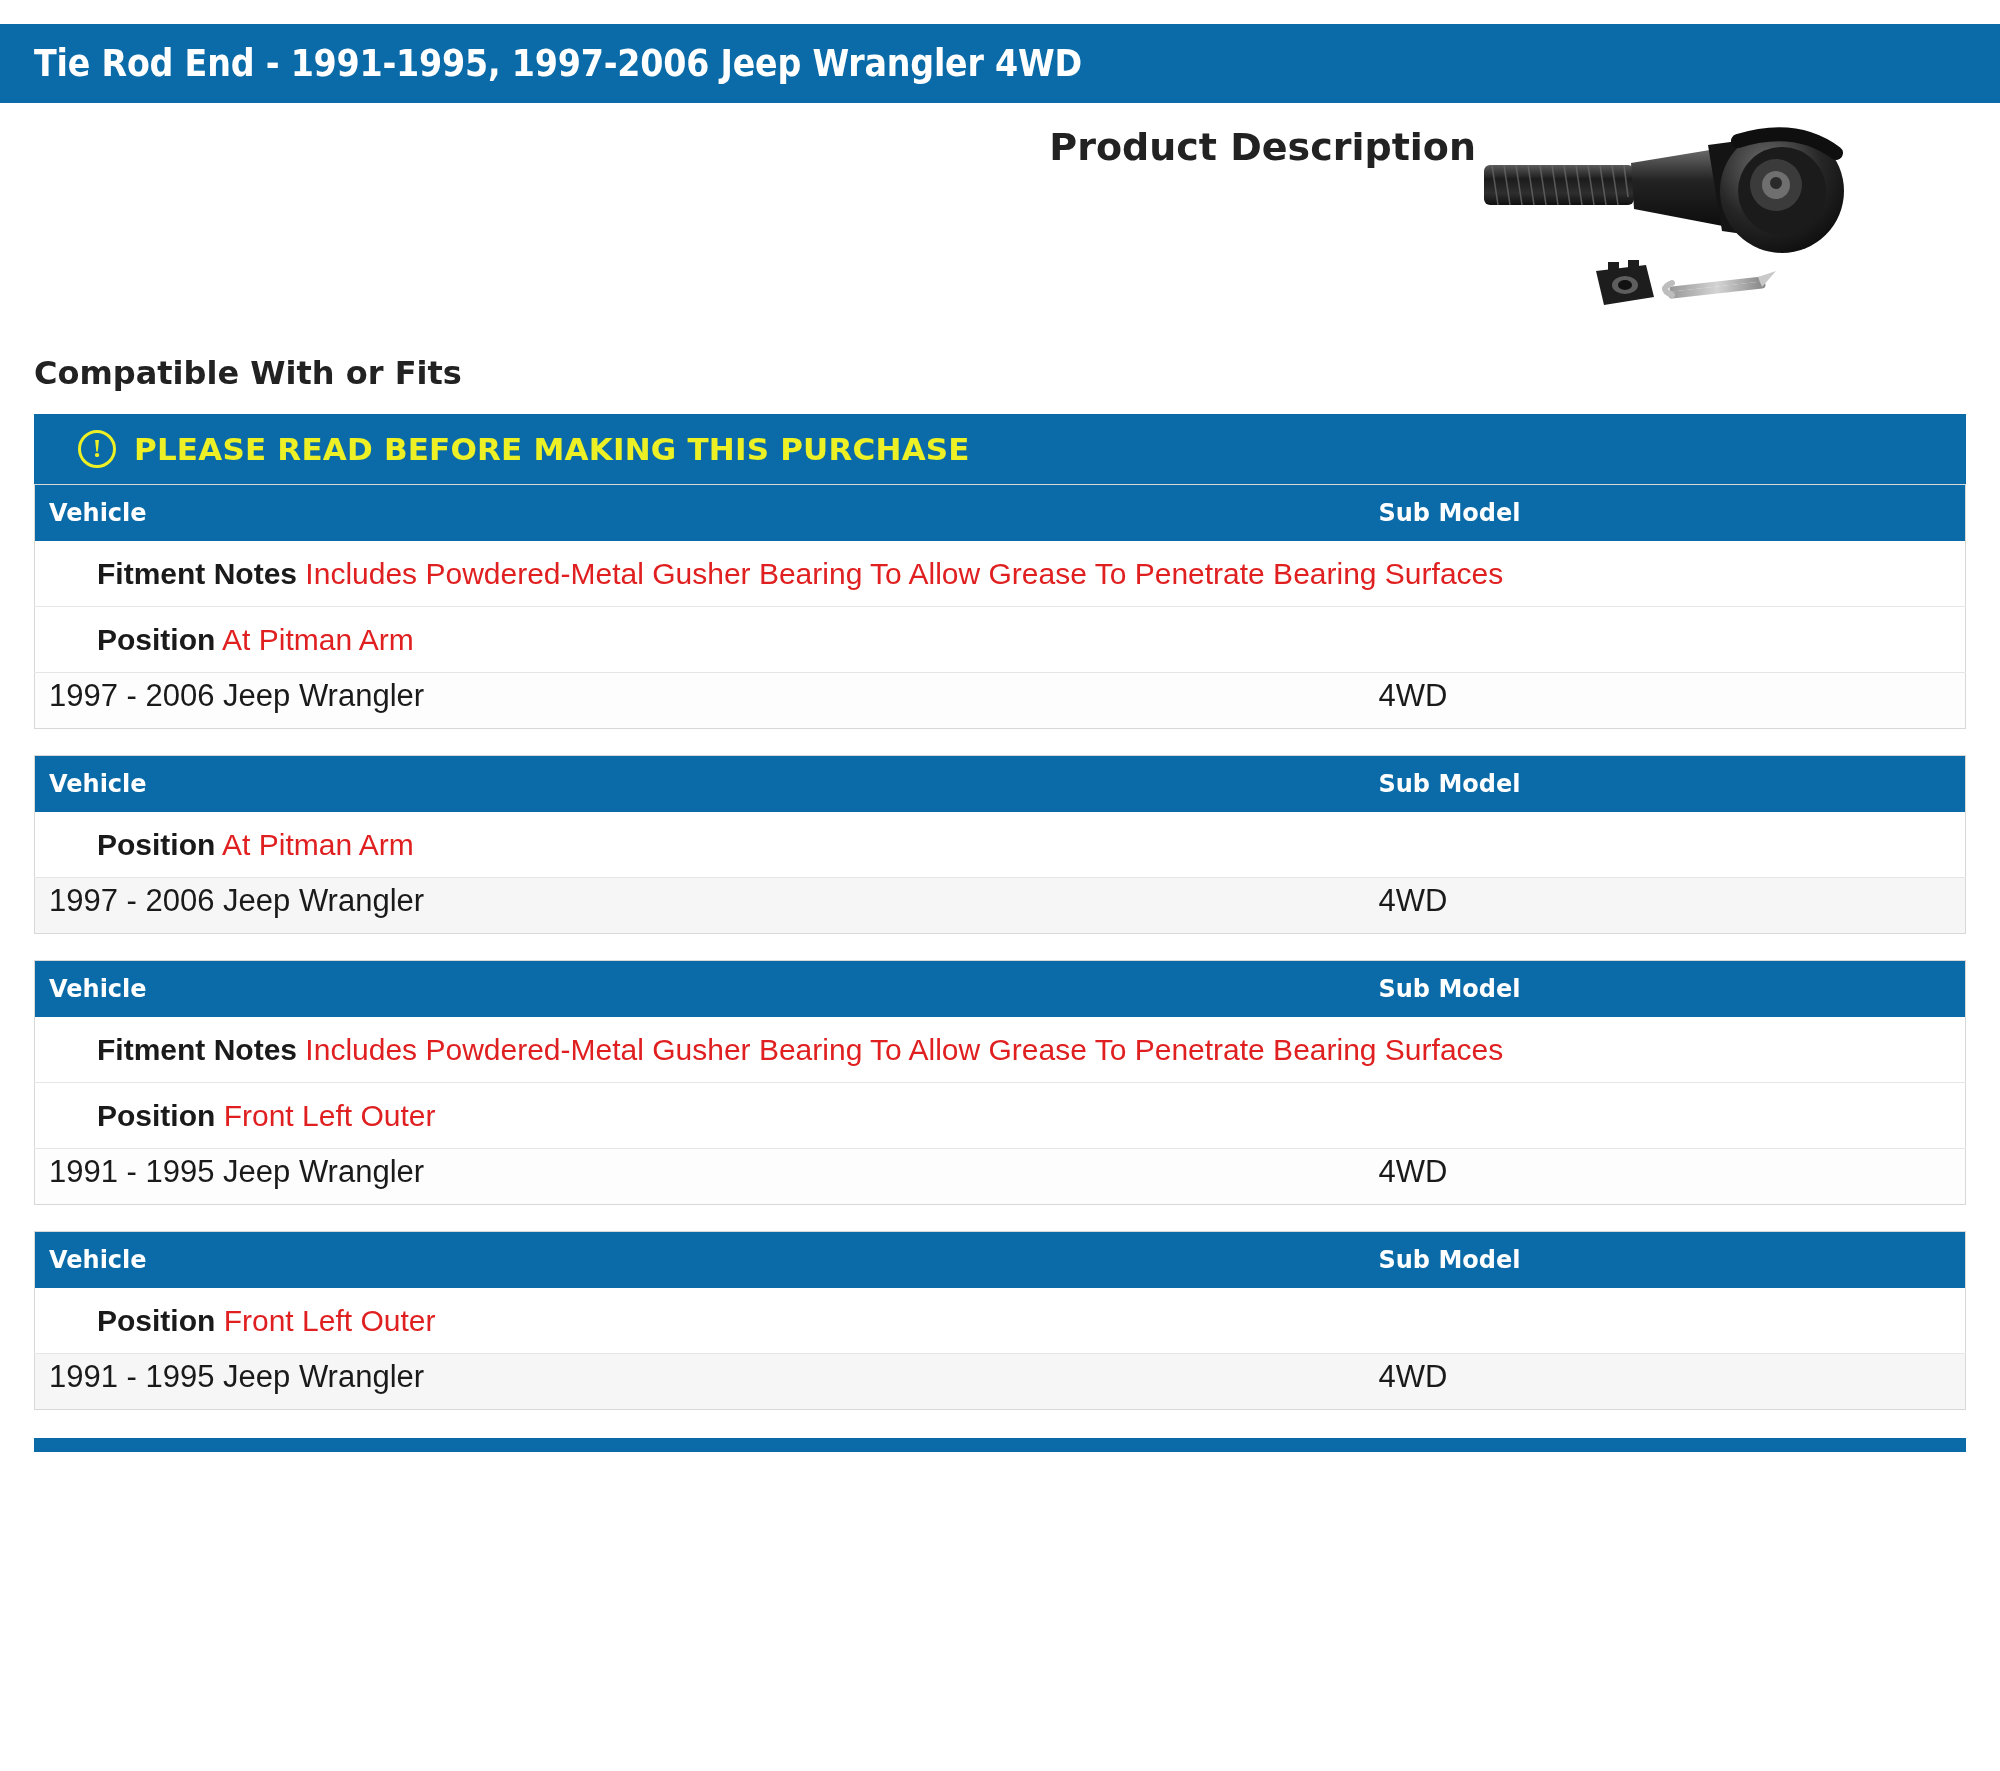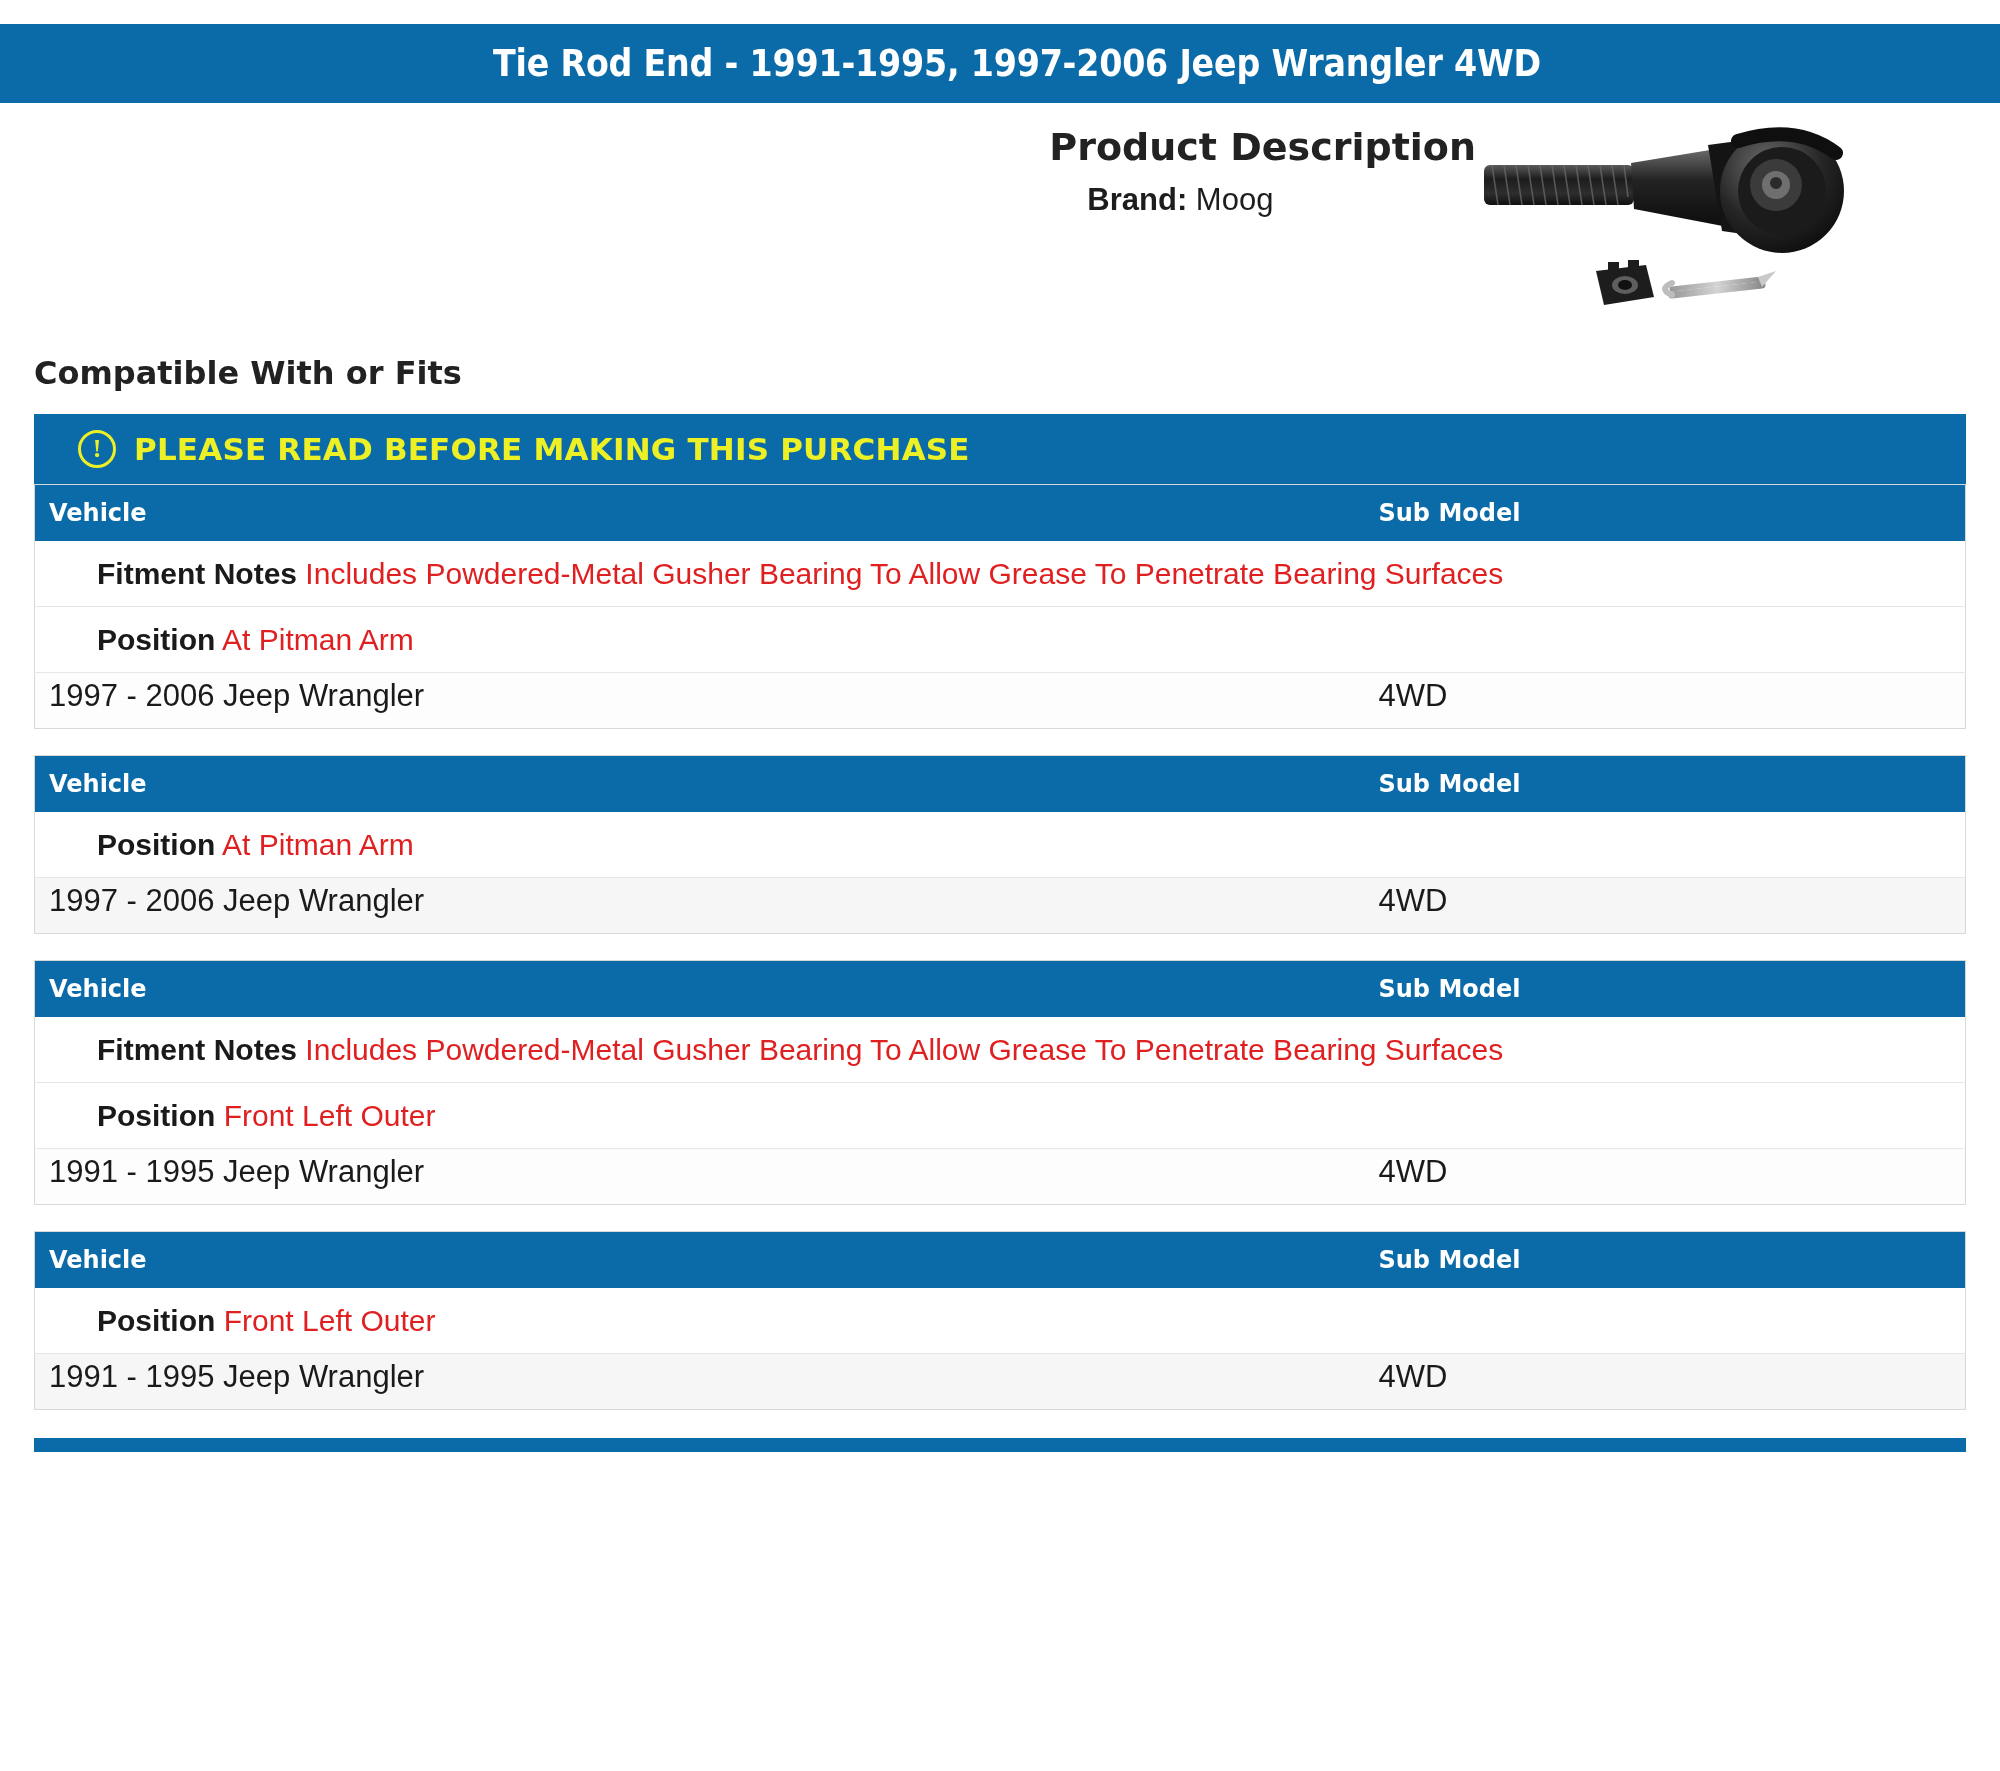--- a/index.html
+++ b/index.html
@@ -24,21 +24,20 @@
   .title-bar {
     background: #0a6ba8;
     color: #ffffff;
     font-size: 37px;
     font-weight: bold;
     letter-spacing: -0.2px;
     padding: 18px 0 18px 34px;
     margin: 24px 0 0 0;
     font-family: "DejaVu Sans", sans-serif;
     font-stretch: condensed;
-    text-align: center;
   }
   .prod-wrap {
     display: flex;
     align-items: flex-start;
     justify-content: flex-end;
     padding: 0 34px;
   }
   .prod-left { padding-top: 22px; }
   h2.head {
     font-size: 38px;
@@ -148,24 +147,20 @@
 </head>
 <body>
 
 <div class="page">
 
   <div class="title-bar">Tie Rod End - 1991-1995, 1997-2006 Jeep Wrangler 4WD</div>
 
   <div class="prod-wrap">
     <div class="prod-left">
       <h2 class="head">Product Description</h2>
-      <div class="kv">
-        <b>Brand:</b>
-        <span>Moog</span>
-      </div>
     </div>
 
     <div class="prod-img">
       <svg viewBox="0 0 420 215" width="420" height="215">
         <defs>
           <linearGradient id="mg" x1="0" y1="0" x2="0" y2="1">
             <stop offset="0" stop-color="#5a5a5a"></stop>
             <stop offset="0.35" stop-color="#1c1c1c"></stop>
             <stop offset="0.7" stop-color="#2e2e2e"></stop>
             <stop offset="1" stop-color="#101010"></stop>

